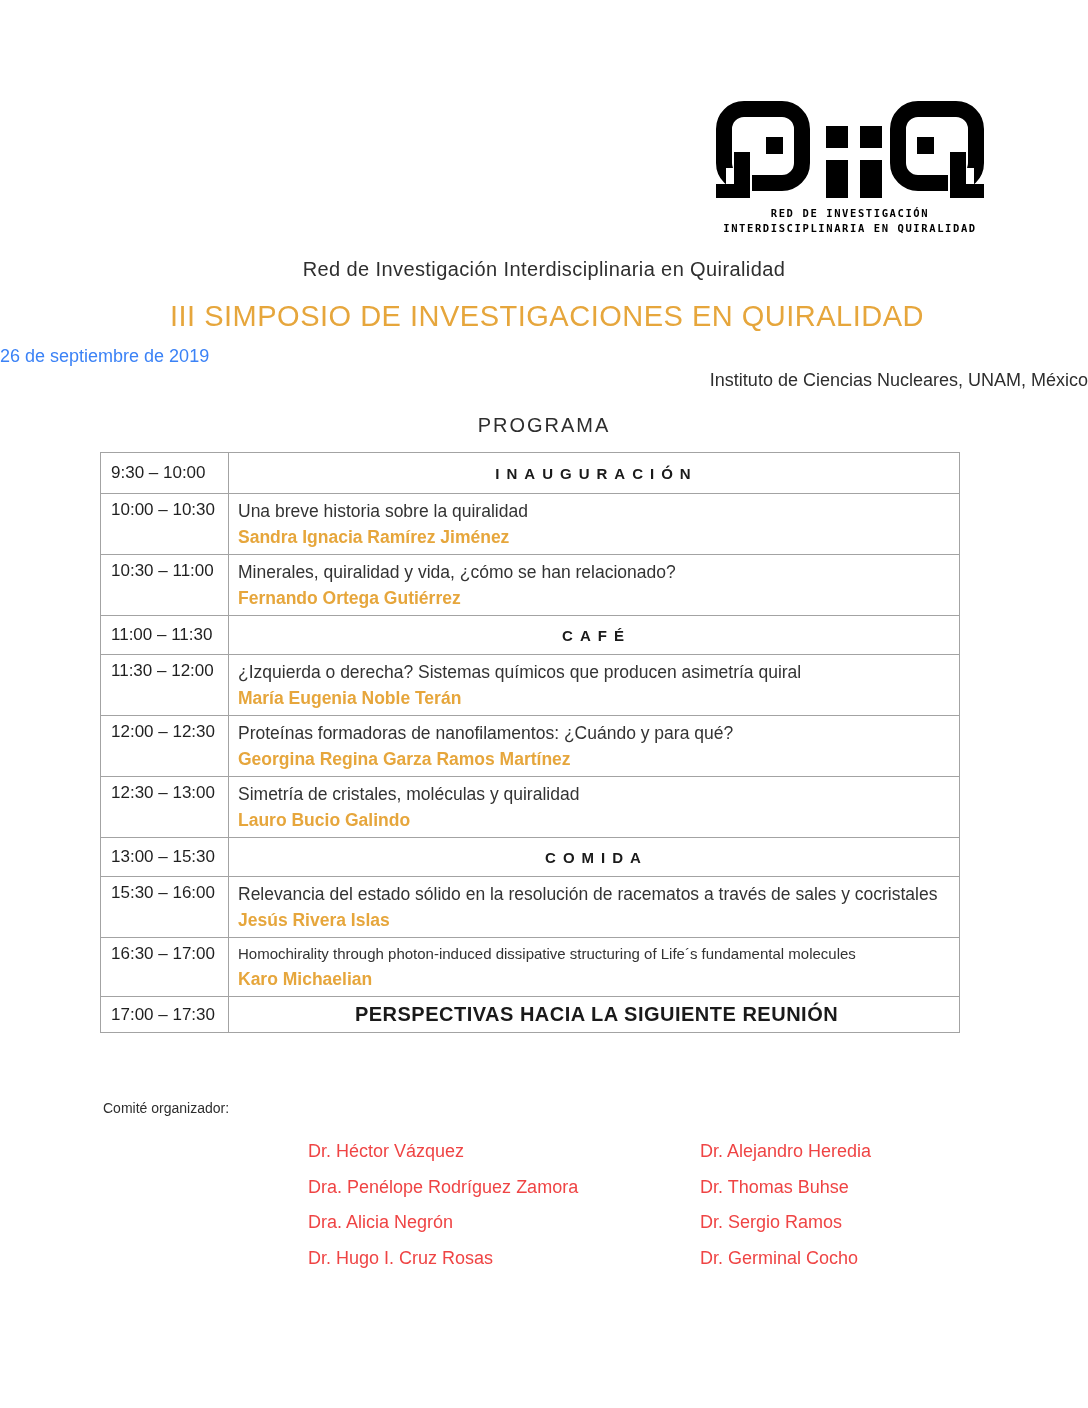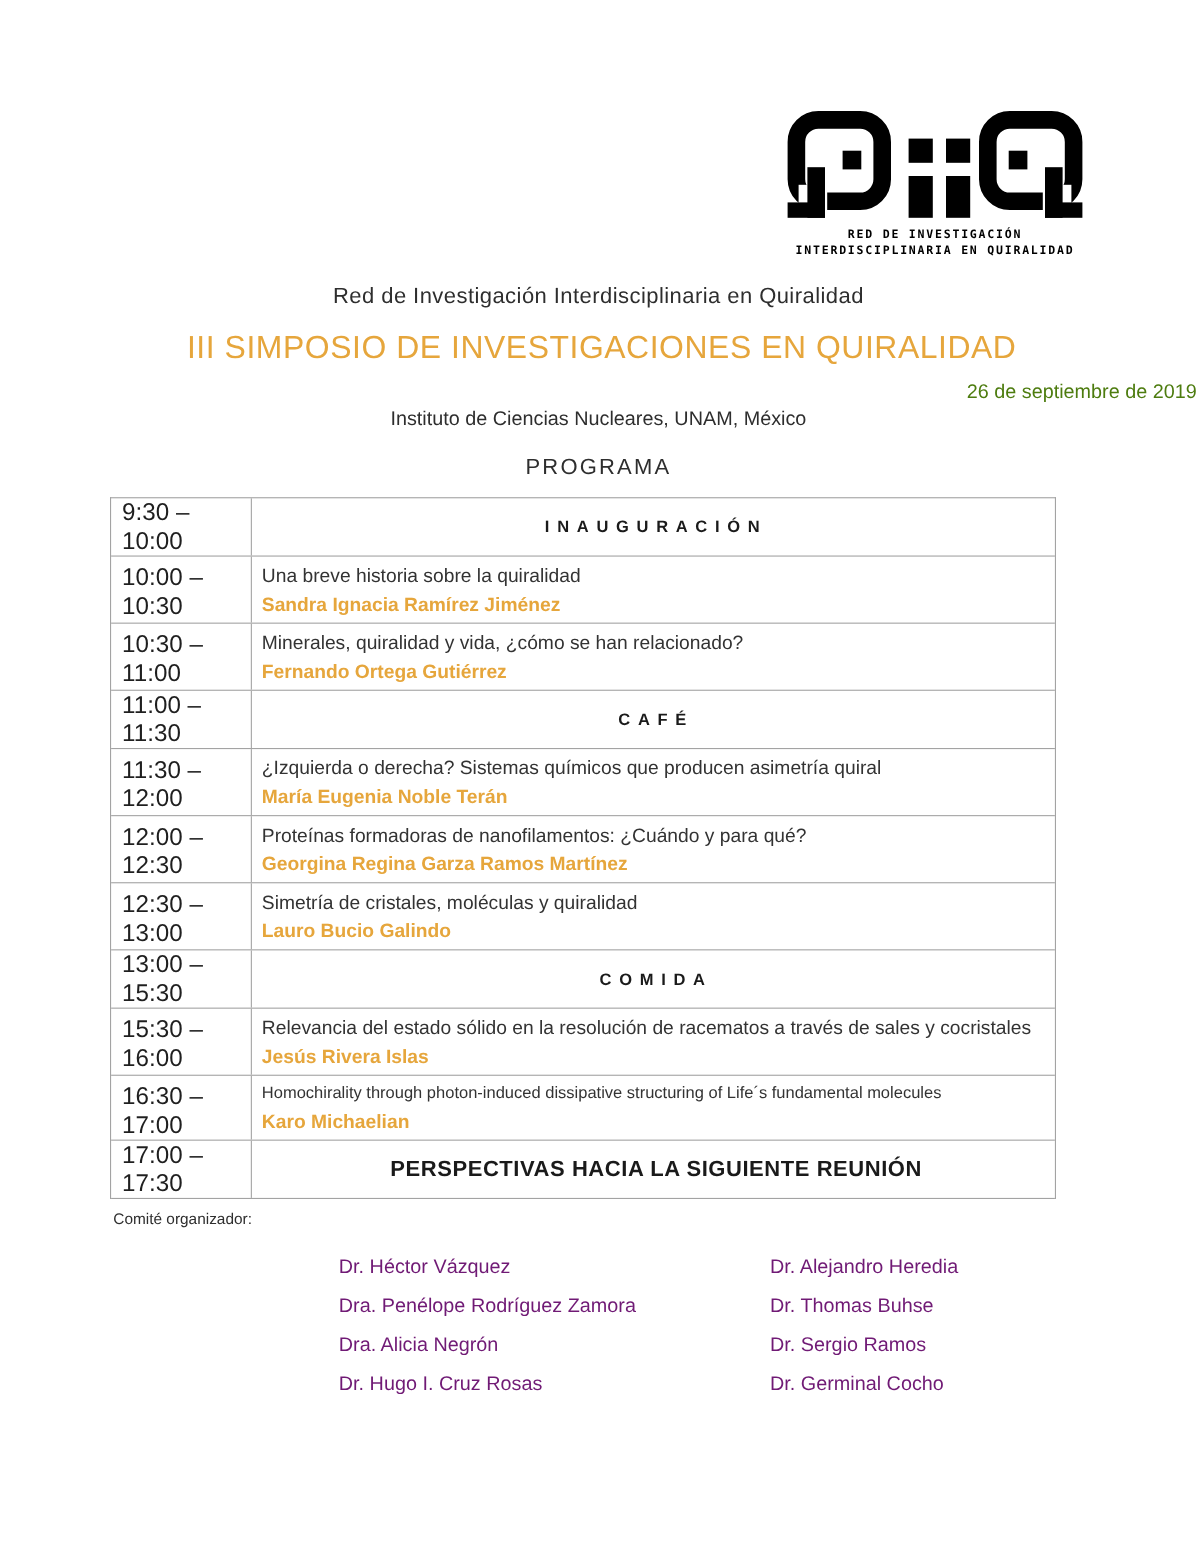--- a/index.html
+++ b/index.html
@@ -17,31 +17,31 @@
   .logo-block{position:absolute;left:712px;top:100px;width:276px;text-align:center;}
   .logo-mark{display:block;margin:0 auto 4px auto;}
   .logo-caption{font-family:"DejaVu Sans Mono",monospace;font-weight:bold;color:#000;
     font-size:10.5px;letter-spacing:1.6px;line-height:15px;white-space:nowrap;}
 
   
   .network-name{position:absolute;top:258px;left:0;width:100%;text-align:center;
     font-size:20px;color:#2e2e2e;letter-spacing:0.4px;}
   .main-title{position:absolute;top:300px;left:3px;width:100%;text-align:center;
     font-size:29px;font-weight:400;color:var(--accent);letter-spacing:0.5px;}
-  .event-date{position:absolute;top:346px;left:0;width:100%;text-align:right;font-size:18px;color:#4d7c0f;}
-  .event-venue{position:absolute;top:370px;left:0;width:100%;text-align:center;font-size:18px;color:#2e2e2e;}
+  .event-date{position:absolute;top:346px;left:0;width:100%;text-align:left;font-size:18px;color:#3b82f6;}
+  .event-venue{position:absolute;top:370px;left:0;width:100%;text-align:right;font-size:18px;color:#2e2e2e;}
   .program-label{position:absolute;top:414px;left:0;width:100%;text-align:center;
     font-size:20px;color:#2e2e2e;letter-spacing:2px;}
 
   
   .schedule{position:absolute;left:100px;top:452px;width:860px;
     border:1px solid var(--border);border-bottom:none;font-size:17.5px;color:var(--table-ink);}
   .row{display:flex;border-bottom:1px solid var(--border);}
   .cell-time{width:128px;flex:0 0 128px;border-right:1px solid var(--border);
-    padding-left:10px;font-size:22px;color:#1f1f1f;display:flex;}
+    padding-left:10px;font-size:17px;color:#1f1f1f;display:flex;}
   .cell-content{flex:1;padding-left:9px;padding-right:4px;}
   .row-talk{min-height:59px;}
   .row-talk .cell-time{align-items:flex-start;padding-top:6px;}
   .row-talk .cell-content{padding-top:4px;padding-bottom:4px;}
   .talk-title{line-height:26px;color:#333;}
   .talk-title.small{font-size:15px;line-height:24px;}
   .talk-speaker{line-height:26px;font-weight:bold;color:var(--accent);}
   .row-session{min-height:41px;}
   .row-session .cell-time{align-items:center;}
   .row-session .cell-content{display:flex;align-items:center;justify-content:center;
@@ -49,21 +49,21 @@
   .row-session.tight{min-height:36px;}
   .row-session.tight .cell-content{letter-spacing:0.5px;font-size:20px;}
   .row-session.short{min-height:39px;}
 
   
   .committee{position:absolute;left:103px;top:1100px;width:860px;}
   .committee-heading{font-size:14px;color:#2e2e2e;}
   .committee-cols{display:flex;margin-top:18px;}
   .committee-col{display:flex;flex-direction:column;}
   .committee-col.left{margin-left:205px;width:392px;}
-  .committee-col .member{font-size:18px;color:#701a75;line-height:35.5px;}
+  .committee-col .member{font-size:18px;color:#ef4444;line-height:35.5px;}
 </style>
 </head>
 <body>
 
 <div class="page">
 
   <div class="logo-block">
     <svg class="logo-mark" width="272" height="102" viewBox="0 0 272 102" xmlns="http://www.w3.org/2000/svg">
 
       <g>

